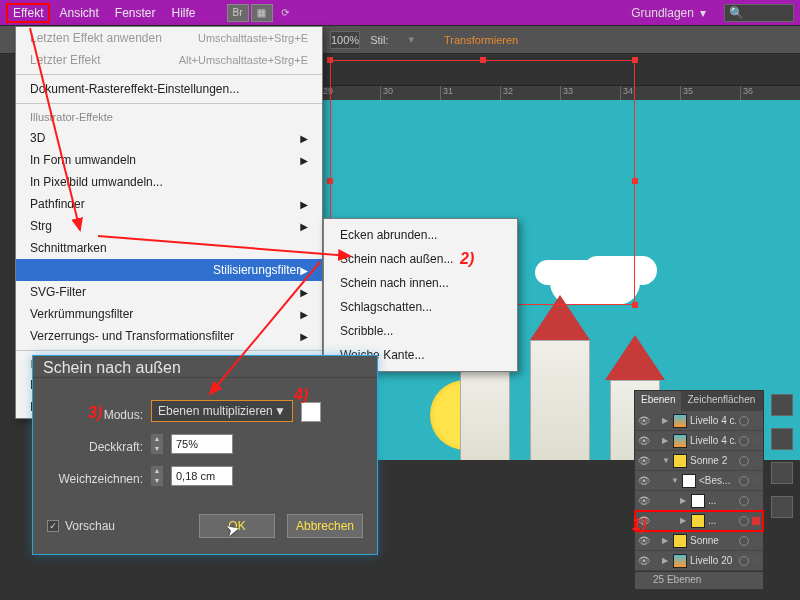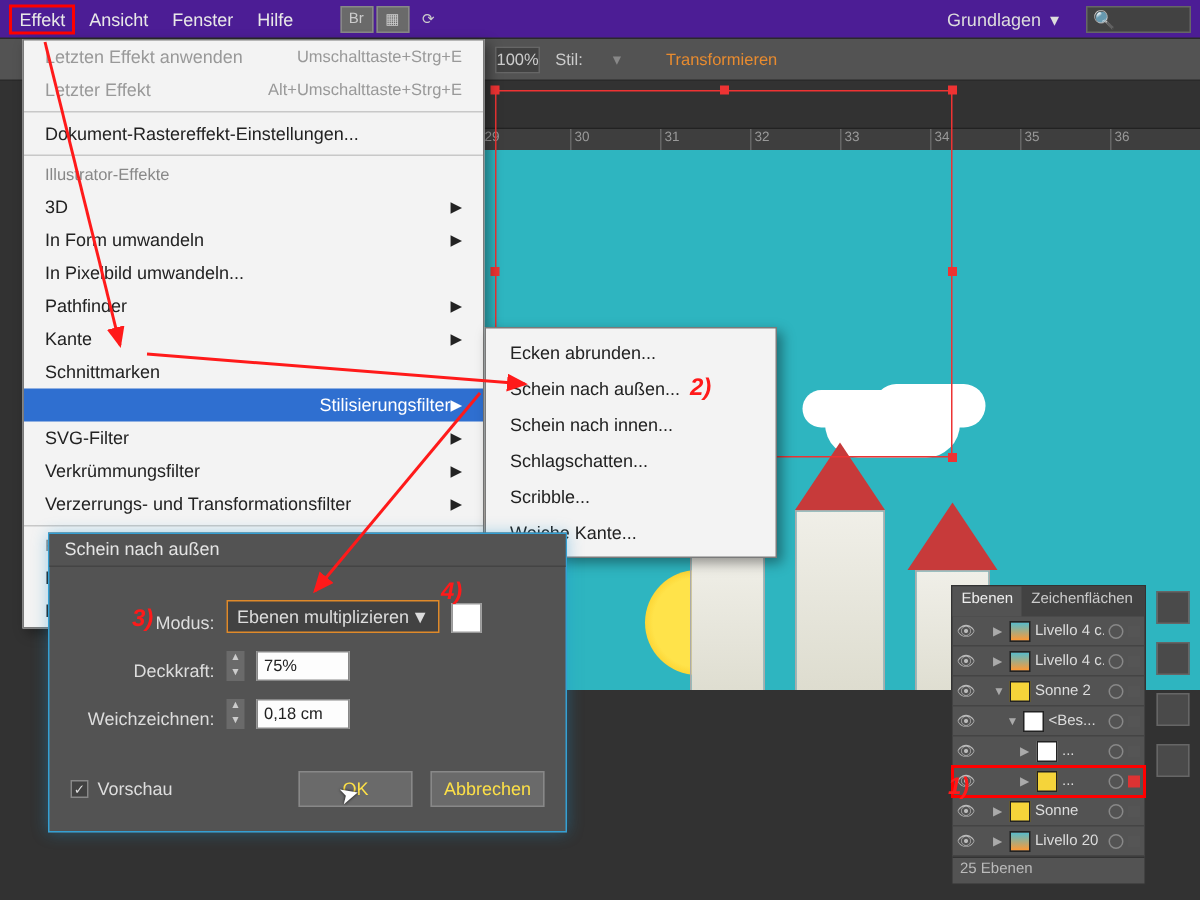--- a/index.html
+++ b/index.html
@@ -1,19 +1,19 @@
 <!DOCTYPE html>
 <html><head>
 <meta charset="utf-8">
 <style>
   * { box-sizing: border-box; margin: 0; padding: 0; font-family: "Segoe UI", Tahoma, sans-serif; }
   body { width: 800px; height: 600px; background: #323232; overflow: hidden; position: relative; color: #ddd; font-size: 12px; }
 
   
-  .menubar { height: 26px; background: #4c1d95; display: flex; align-items: center; padding: 0 6px; gap: 2px; border-bottom: 1px solid #2a2a2a; }
+  .menubar { height: 26px; background: #a21caf; display: flex; align-items: center; padding: 0 6px; gap: 2px; border-bottom: 1px solid #2a2a2a; }
   .menu-item { padding: 3px 7px; color: #e8e8e8; cursor: pointer; }
   .menu-item.active { border: 2px solid red; padding: 1px 5px; }
   .menubar-gap { width: 20px; }
   .menubar-icon { width: 22px; height: 18px; background: #6a6a6a; border: 1px solid #888; display: flex; align-items: center; justify-content: center; font-size: 10px; color: #ccc; }
   .workspace-sel { margin-left: auto; color: #ddd; padding: 2px 8px; display: flex; align-items: center; gap: 6px; }
   .search-box { width: 70px; height: 18px; background: #424242; border: 1px solid #666; margin-left: 8px; display:flex; align-items:center; padding-left:4px; color:#888;}
 
   
   .optbar { height: 28px; background: #535353; border-bottom: 1px solid #2a2a2a; display: flex; align-items: center; padding: 0 330px 0 330px; gap: 10px; font-size: 11px; color:#ccc;}
   .optbar .num-input { width: 48px; height: 18px; background: #424242; border: 1px solid #666; display:flex; align-items:center; justify-content:center;}
@@ -45,21 +45,21 @@
   .dropdown .section-label { padding: 4px 14px; color: #888; font-size: 11px; }
   .dropdown .row.highlighted { background: #2f6fd0; color: #fff; justify-content: flex-end; }
   .dropdown .arrow { font-size: 10px; color: inherit; }
 
   
   .submenu { position: absolute; top: 218px; left: 323px; width: 195px; background: #f3f3f3; color: #222; border: 1px solid #7a7a7a; box-shadow: 3px 3px 8px rgba(0,0,0,.4); font-size: 12px; padding: 4px 0; }
   .submenu .row { padding: 5px 16px; cursor: pointer; }
 
   
   .dialog { position: absolute; top: 355px; left: 32px; width: 346px; height: 200px; background: #535353; border: 1px solid #34a0d4; box-shadow: 0 0 10px rgba(30,150,210,.4); }
-  .dialog .titlebar { height: 22px; background: #535353; color: #e4e4e4; padding: 3px 10px; font-size: 12px; border-bottom:1px solid #444;}
+  .dialog .titlebar { height: 22px; background: #535353; color: #e4e4e4; padding: 3px 10px; font-size: 16px; border-bottom:1px solid #444;}
   .dialog .body { padding: 22px 18px 8px; color: #ddd; font-size: 12px; }
   .dlg-row { display: flex; align-items: flex-end; gap: 8px; margin-bottom: 12px; justify-content: flex-start;}
   .dlg-row .lbl { width: 92px; text-align: right; }
   .dropdown-field { width: 142px; height: 22px; background: #424242; border: 1px solid #e08a2a; display: flex; align-items: center; justify-content: space-between; padding: 0 6px; color:#ddd;}
   .num-field { width: 62px; height: 20px; background: #fdfdfd; color:#222; border: 1px solid #888; display:flex; align-items:center; padding:0 4px; font-size:11px;}
   .stepper { width:12px; height:20px; background:#6a6a6a; display:flex; flex-direction:column;}
   .stepper div{flex:1; font-size:7px; text-align:center; color:#ccc; line-height:9px;}
   .color-swatch { width:20px; height:20px; background:#fff; border:1px solid #999; }
   .dlg-buttons { display:flex; align-items:center; gap:12px; padding: 8px 14px; }
   .dlg-check { display:flex; align-items:center; gap:6px; margin-right:auto;}
@@ -80,21 +80,21 @@
   .layer-row.red-outline{ outline:2px solid red; outline-offset:-1px;}
   .eye{width:12px;height:12px; display:flex;align-items:center;justify-content:center;color:#bbb;font-size:10px;}
   .tw{width:8px;color:#aaa;font-size:8px;}
   .thumb{width:14px;height:14px;background:#89c4d4;border:1px solid #222;}
   .thumb.yellow{background:#f5d43a;}
   .thumb.white{background:#fff;}
   .thumb.scene{background:linear-gradient(#5bc,#f93);}
   .lname{flex:1; color:#ddd; overflow:hidden; white-space:nowrap;}
   .target{width:10px;height:10px;border:1px solid #888;border-radius:50%;}
   .sq{width:8px;height:8px;}
-  .layers-footer{height:16px; display:flex; align-items:center; padding:0 5px; color:#bbb; border-top:1px solid #333;}
+  .layers-footer{height:16px; display:flex; align-items:center; padding:0 18px; color:#bbb; border-top:1px solid #333;}
 
   
   .dock { position:absolute; top:394px; right:4px; width:28px; display:flex; flex-direction:column; gap:12px; align-items:center;}
   .dock-icon{width:22px;height:22px;background:#4a4a4a;border:1px solid #666;}
 </style>
 </head>
 <body>
 
 <div class="menubar">
   <span class="menu-item active">Effekt</span>
@@ -184,21 +184,21 @@
       <span class="arrow">▶</span>
     </div>
   <div class="row">
       <span>In Pixelbild umwandeln...</span>
     </div>
   <div class="row">
       <span>Pathfinder</span>
       <span class="arrow">▶</span>
     </div>
   <div class="row">
-      <span>Kante</span>
+      <span>Strg</span>
       <span class="arrow">▶</span>
     </div>
   <div class="row">
       <span>Schnittmarken</span>
     </div>
   <div class="row highlighted">
       <span>Stilisierungsfilter</span>
       <span class="arrow">▶</span>
     </div>
   <div class="row">

